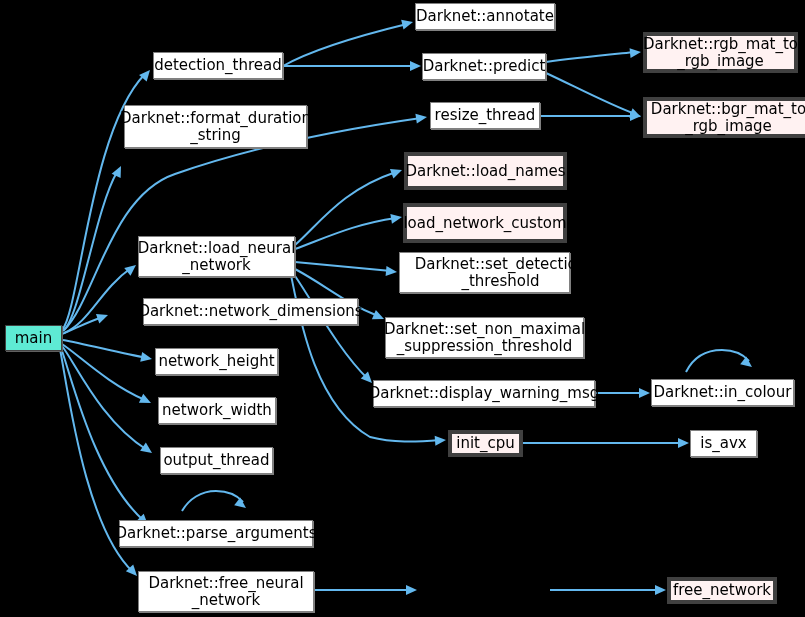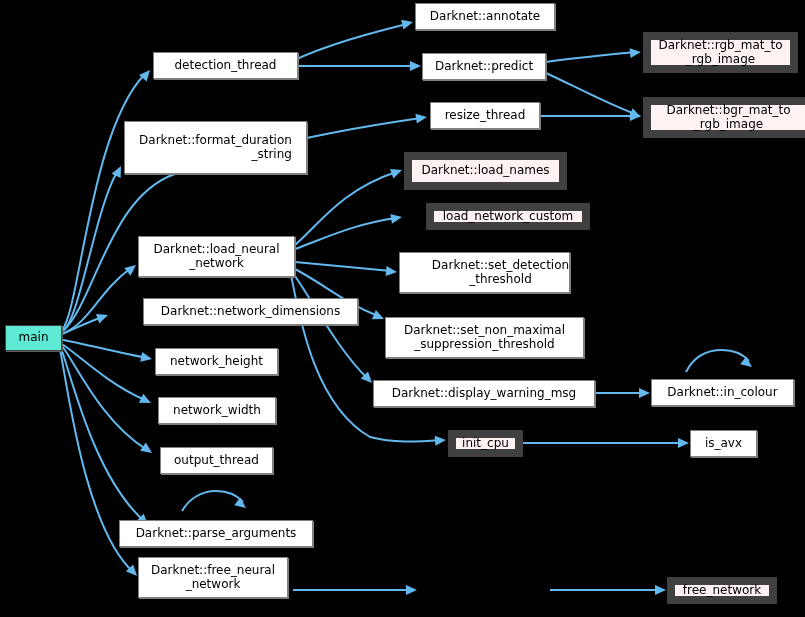--- a/index.html
+++ b/index.html
@@ -24,31 +24,31 @@
   }
   .node {
     position: absolute;
     box-sizing: border-box;
     display: flex;
     align-items: center;
     justify-content: center;
     text-align: center;
     line-height: 1.12;
     white-space: pre;
-    font-size: 12px;
+    font-size: 15px;
     color: #000000;
     background: #ffffff;
     border: 1px solid #808080;
     box-shadow: 1px 1px 0 0 #808080;
     z-index: 5;
     user-select: none;
   }
   .node.highlight {
     background: #fff2f2;
-    border: 8px solid #404040;
+    border: 4px solid #404040;
     box-shadow: none;
   }
   .node.root {
     background: #5eead4;
     border: 1px solid #404040;
     box-shadow: 1px 1px 0 0 #606060;
   }
   .node-label {
     display: block;
     white-space: pre;
@@ -162,37 +162,37 @@
       <g>
         <path d="M293,590 L411,590" fill="none" stroke="#63b8ee" stroke-width="2"></path>
         <polygon points="0,0 -11,-5 -11,5" fill="#63b8ee" transform="translate(417,590) rotate(0)"></polygon>
       </g>
       <g>
         <path d="M550,590 L660,590" fill="none" stroke="#63b8ee" stroke-width="2"></path>
         <polygon points="0,0 -11,-5 -11,5" fill="#63b8ee" transform="translate(666,590) rotate(0)"></polygon>
       </g>
     </svg>
 <div class="node root" style="left: 5px; top: 325px; width: 57px; height: 26px;"><span class="node-label">main</span></div>
-    <div class="node" style="left: 153px; top: 52px; width: 145px; height: 27px;"><span class="node-label">detection_thread</span></div>
-    <div class="node" style="left: 124px; top: 121px; width: 183px; height: 53px; text-align: right;"><span class="node-label">Darknet::format_duration
+    <div class="node" style="left: 153px; top: 52px; width: 130px; height: 27px;"><span class="node-label">detection_thread</span></div>
+    <div class="node" style="left: 124px; top: 105px; width: 183px; height: 43px;"><span class="node-label">Darknet::format_duration
 _string</span></div>
     <div class="node" style="left: 138px; top: 236px; width: 157px; height: 41px;"><span class="node-label">Darknet::load_neural
 _network</span></div>
     <div class="node" style="left: 110px; top: 298px; width: 215px; height: 27px; margin-left: 33px;"><span class="node-label">Darknet::network_dimensions</span></div>
     <div class="node" style="left: 155px; top: 348px; width: 123px; height: 27px;"><span class="node-label">network_height</span></div>
     <div class="node" style="left: 160px; top: 447px; width: 113px; height: 27px;"><span class="node-label">output_thread</span></div>
     <div class="node" style="left: 158px; top: 397px; width: 118px; height: 27px;"><span class="node-label">network_width</span></div>
     <div class="node" style="left: 119px; top: 520px; width: 194px; height: 27px;"><span class="node-label">Darknet::parse_arguments</span></div>
-    <div class="node" style="left: 138px; top: 557px; width: 150px; height: 41px;"><span class="node-label">Darknet::free_neural
+    <div class="node" style="left: 138px; top: 571px; width: 176px; height: 41px;"><span class="node-label">Darknet::free_neural
 _network</span></div>
     <div class="node" style="left: 415px; top: 3px; width: 140px; height: 27px;"><span class="node-label">Darknet::annotate</span></div>
     <div class="node" style="left: 422px; top: 53px; width: 124px; height: 27px;"><span class="node-label">Darknet::predict</span></div>
     <div class="node" style="left: 430px; top: 102px; width: 110px; height: 27px;"><span class="node-label">resize_thread</span></div>
     <div class="node highlight" style="left: 404px; top: 152px; width: 163px; height: 38px;"><span class="node-label">Darknet::load_names</span></div>
-    <div class="node highlight" style="left: 426px; top: 203px; width: 164px; height: 27px;"><span class="node-label">load_network_custom</span></div>
+    <div class="node highlight" style="left: 403px; top: 203px; width: 164px; height: 40px;"><span class="node-label">load_network_custom</span></div>
     <div class="node" style="left: 399px; top: 252px; width: 171px; height: 41px; padding-left: 32px;"><span class="node-label">Darknet::set_detection
 _threshold</span></div>
     <div class="node" style="left: 385px; top: 317px; width: 199px; height: 41px;"><span class="node-label">Darknet::set_non_maximal
 _suppression_threshold</span></div>
     <div class="node" style="left: 373px; top: 380px; width: 222px; height: 27px;"><span class="node-label">Darknet::display_warning_msg</span></div>
     <div class="node highlight" style="left: 448px; top: 430px; width: 75px; height: 27px;"><span class="node-label">init_cpu</span></div>
     <div class="node highlight" style="left: 643px; top: 32px; width: 155px; height: 41px;"><span class="node-label">Darknet::rgb_mat_to
 _rgb_image</span></div>
     <div class="node highlight" style="left: 643px; top: 97px; width: 171px; height: 41px; text-align: center;"><span class="node-label">Darknet::bgr_mat_to
 _rgb_image</span></div>

